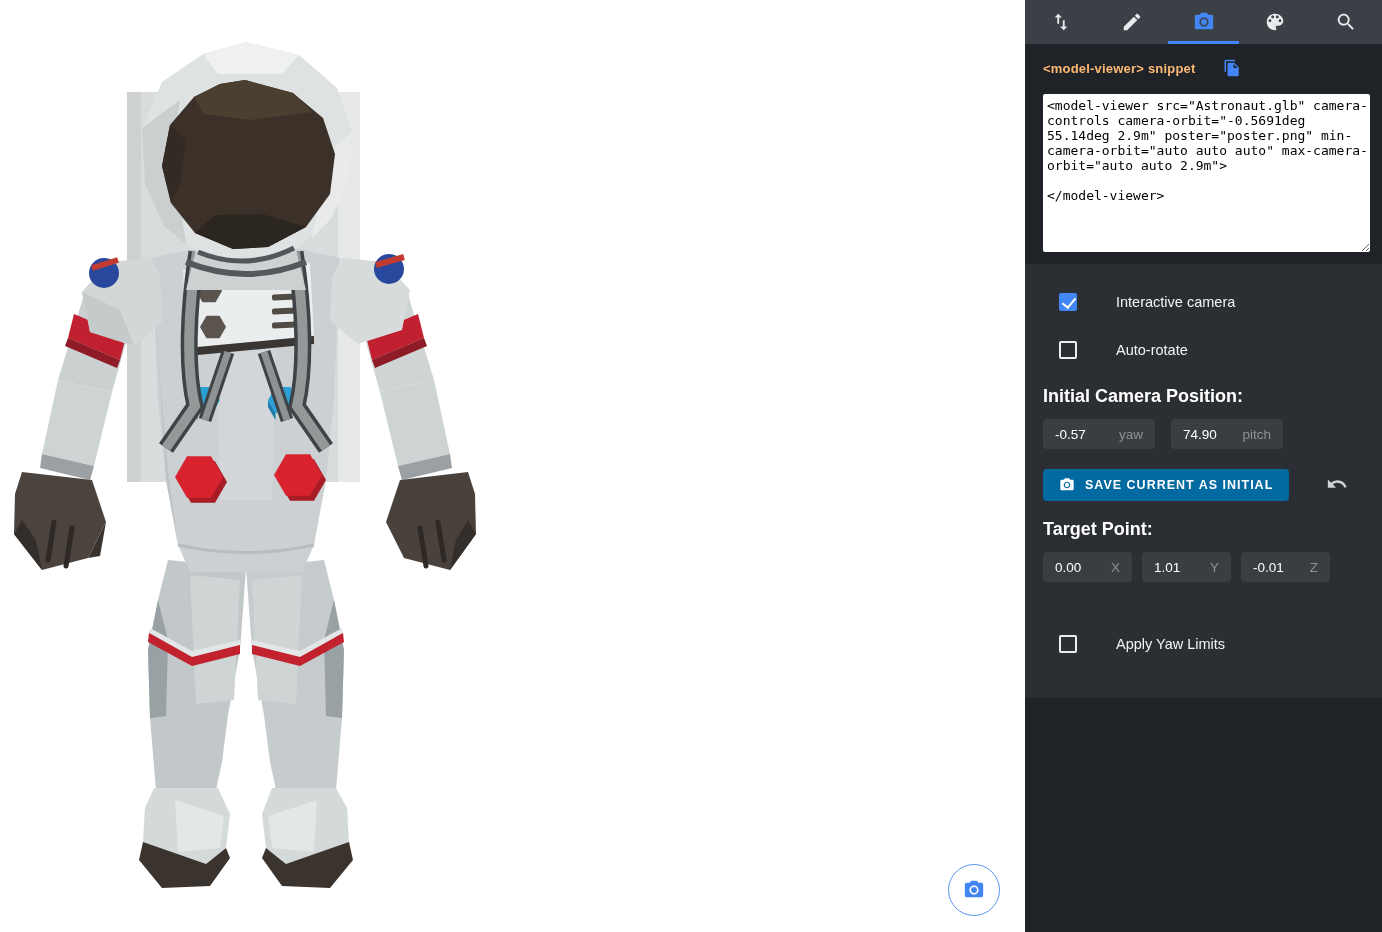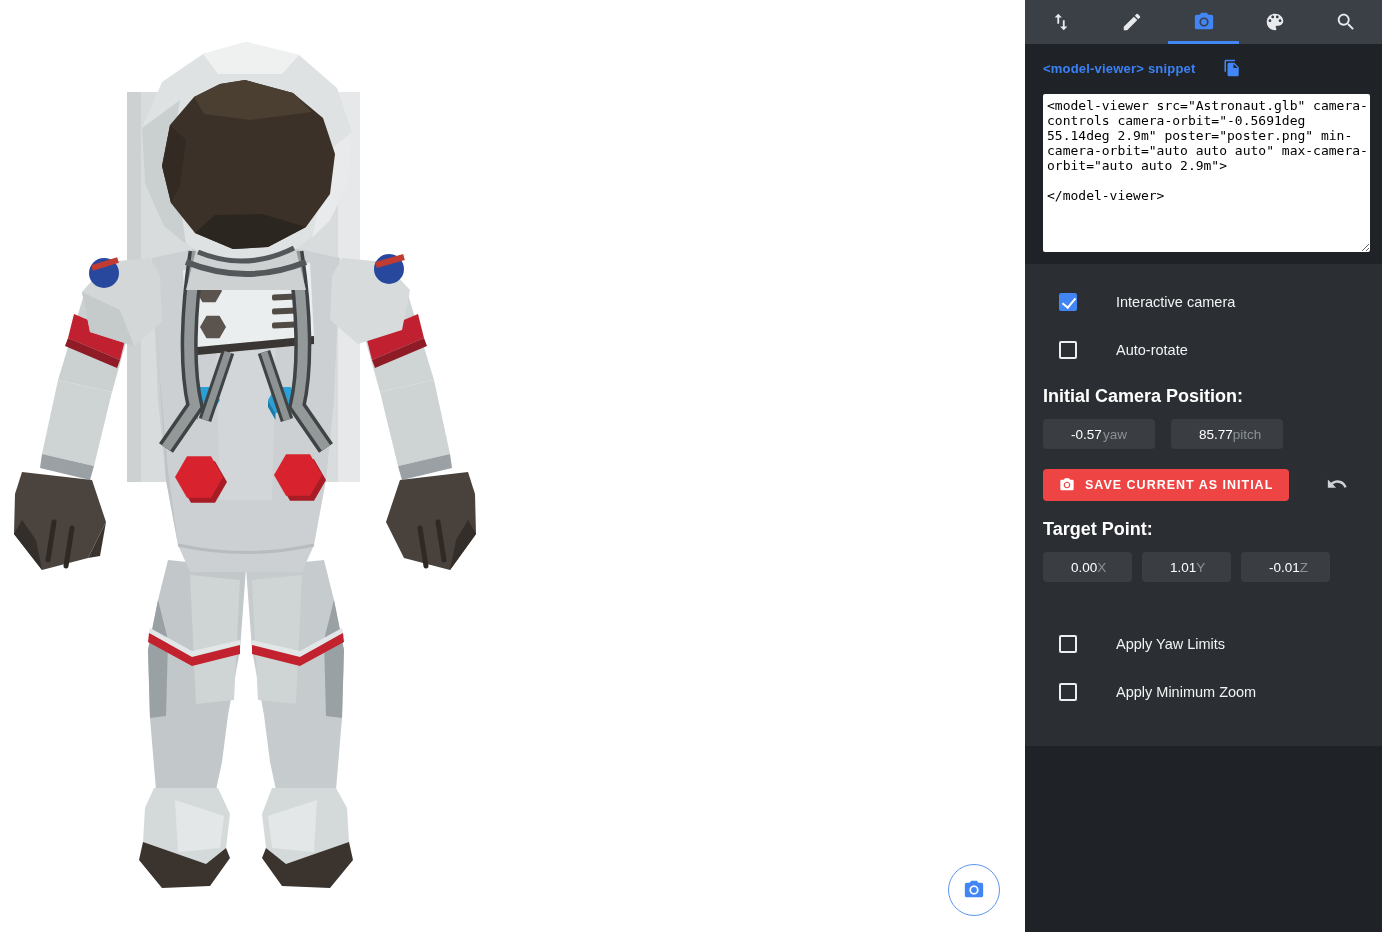--- a/index.html
+++ b/index.html
@@ -19,21 +19,21 @@
   .panel { width:357px; height:932px; background:#1f2226; display:flex; flex-direction:column; color:#f1f3f4; }
 
   .tabbar { height:44px; background:#3a4045; display:flex; flex-shrink:0; }
   .tab { flex:1; display:flex; align-items:center; justify-content:center; position:relative; cursor:pointer; }
   .tab svg { width:22px; height:22px; fill:#e8eaed; }
   .tab.active svg { fill:#4285f4; }
   .tab.active::after { content:""; position:absolute; bottom:0; left:0; right:0; height:3px; background:#4285f4; }
 
   .snippet-section { padding:12px 12px 8px 18px; }
   .snippet-head { display:flex; align-items:center; height:20px; margin-top:2px; }
-  .snippet-title { font-size:13px; font-weight:700; color:#3b82f6; letter-spacing:.2px; }
+  .snippet-title { font-size:13px; font-weight:700; color:#fdba74; letter-spacing:.2px; }
   .copy-btn { margin-left:26px; width:20px; height:20px; cursor:pointer; display:flex; align-items:center; justify-content:center; }
   .copy-btn svg { width:18px; height:18px; fill:#4285f4; }
   .code-area {
     margin-top:16px; width:327px; height:158px; background:#ffffff; color:#000;
     border:none; border-radius:2px; resize:both;
     font-family:"DejaVu Sans Mono", monospace; font-size:13px; line-height:15px;
     padding:4px 2px 4px 4px; outline:none; overflow:auto;
   }
 
   .section-header { height:44px; margin-top:16px; padding:0 16px 0 18px; display:flex; align-items:center; justify-content:space-between; cursor:pointer; flex-shrink:0; }
@@ -50,29 +50,29 @@
   .checkbox.on { background:#4285f4; border-color:#4285f4; }
   .checkbox.on::after {
     content:""; position:absolute; left:4px; top:0px; width:6px; height:11px;
     border:solid #fff; border-width:0 2.5px 2.5px 0; transform:rotate(40deg);
   }
   .check-label { margin-left:16px; font-size:14.5px; color:#f1f3f4; }
 
   .field-label { font-size:18px; font-weight:700; color:#ffffff; margin-top:18px; }
   .input-row { display:flex; gap:16px; margin-top:12px; }
   .input-row.xyz { gap:10px; }
-  .input-group { height:30px; background:#3a3e43; border-radius:4px; display:flex; align-items:center; padding:0 28px; cursor:text; }
+  .input-group { height:30px; background:#3a3e43; border-radius:4px; display:flex; align-items:center; padding:0 12px; cursor:text; }
   .input-group.wide { width:112px; }
   .input-group.xyzbox { width:89px;align-items:center; }
   .input-value { font-size:13.5px; color:#ffffff; flex:1; }
   .input-suffix { font-size:13.5px; color:#8b9196; }
 
   .save-row { display:flex; align-items:center; margin-top:20px; }
   .save-btn {
-    height:32px; background:#ef4444; border:none; border-radius:4px; color:#fff;
+    height:32px; background:#0369a1; border:none; border-radius:4px; color:#fff;
     font-family:"Liberation Sans", sans-serif; font-size:12.5px; font-weight:700; letter-spacing:1px;
     display:flex; align-items:center; gap:10px; padding:0 16px; cursor:pointer;
   }
   .save-btn svg { width:16px; height:16px; fill:#ffffff; }
   .undo-btn { margin-left:auto; margin-right:14px; width:24px; height:24px; cursor:pointer; }
   .undo-btn svg { width:22px; height:22px; fill:#cfd3d7; }
 
   .panel-footer { flex:1; background:#1f2226; }
 </style>
 </head>
@@ -250,21 +250,21 @@
       <span class="check-label">Auto-rotate</span>
     </div>
 
     <div class="field-label">Initial Camera Position:</div>
     <div class="input-row">
       <div class="input-group wide">
         <span class="input-value">-0.57</span>
         <span class="input-suffix">yaw</span>
       </div>
       <div class="input-group wide">
-        <span class="input-value">85.77</span>
+        <span class="input-value">74.90</span>
         <span class="input-suffix">pitch</span>
       </div>
     </div>
 
     <div class="save-row">
       <button class="save-btn">
         <svg viewBox="0 0 24 24">
             <circle cx="12" cy="12" r="3.2"></circle>
             <path d="M9 2L7.17 4H4c-1.1 0-2 .9-2 2v12c0 1.1.9 2 2 2h16c1.1 0 2-.9 2-2V6c0-1.1-.9-2-2-2h-3.17L15 2H9zm3 15c-2.76 0-5-2.24-5-5s2.24-5 5-5 5 2.24 5 5-2.24 5-5 5z"></path>
           </svg>
@@ -293,20 +293,16 @@
       </div>
     </div>
   </div>
 
 
   <div class="section-body limits">
     <div class="check-row">
       <span class="checkbox"></span>
       <span class="check-label">Apply Yaw Limits</span>
     </div>
-    <div class="check-row">
-      <span class="checkbox"></span>
-      <span class="check-label">Apply Minimum Zoom</span>
-    </div>
   </div>
 
   <div class="panel-footer"></div>
 </div>
 
 </body></html>

